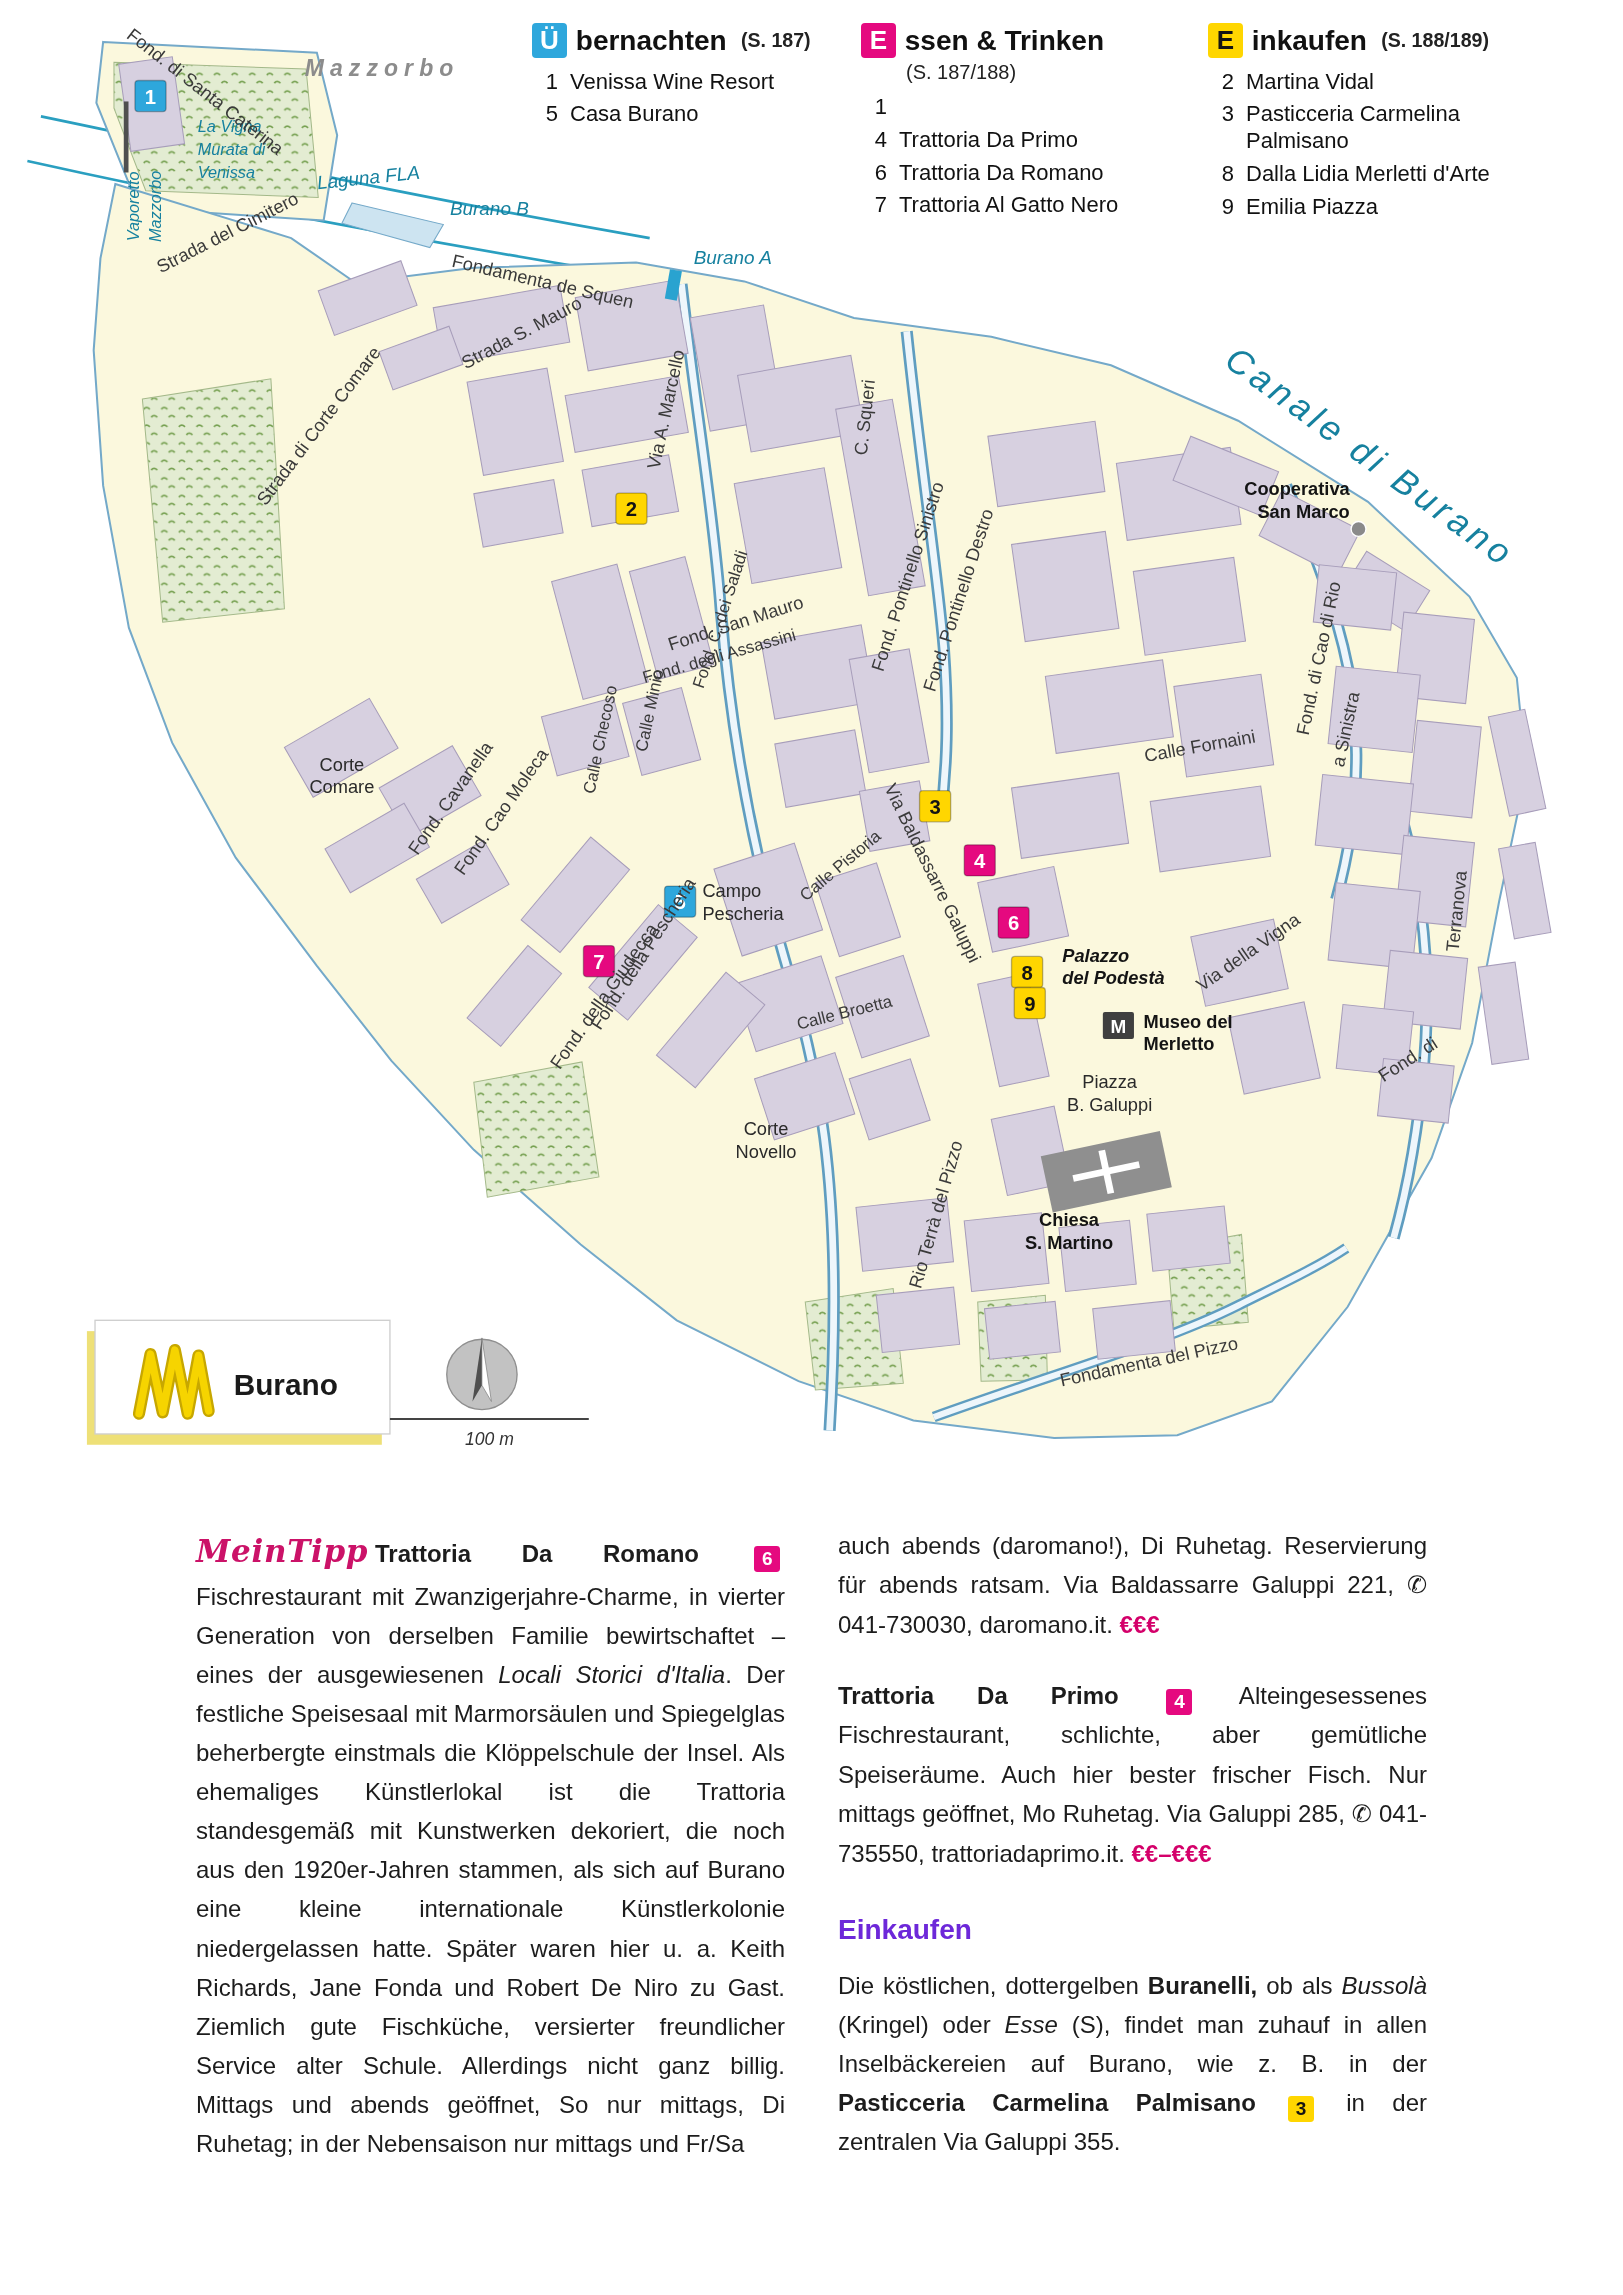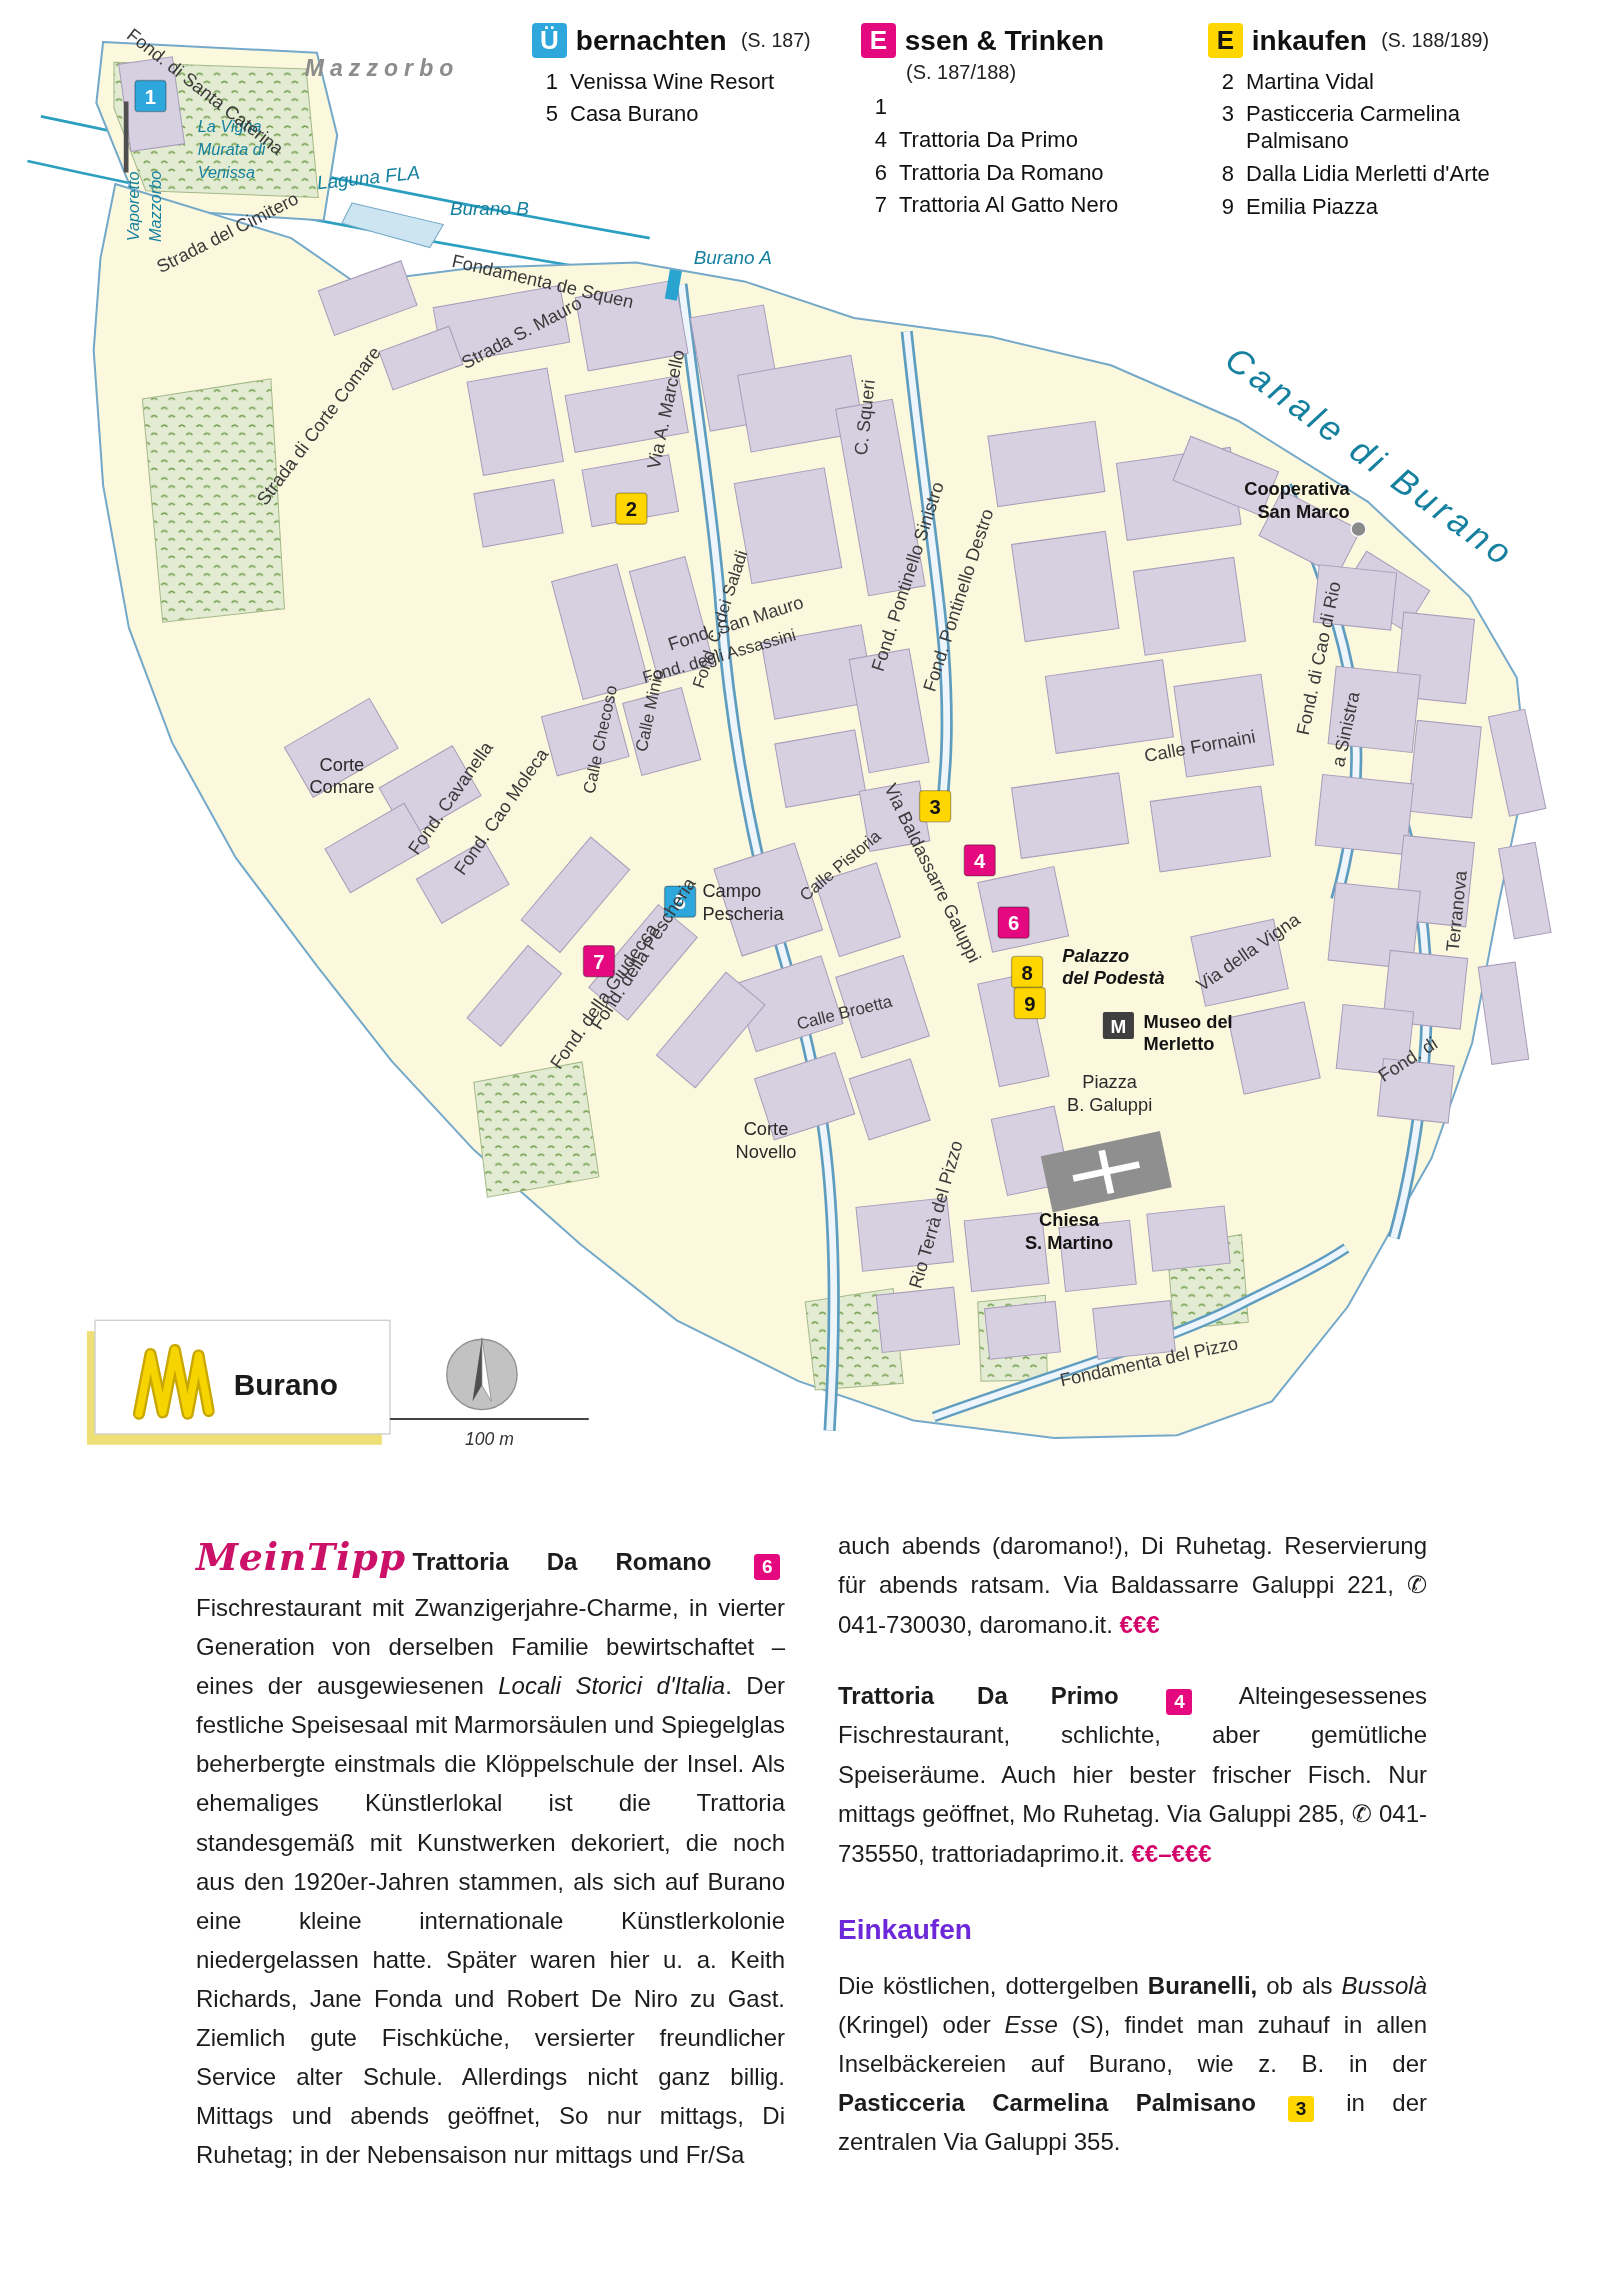--- a/index.html
+++ b/index.html
@@ -29,38 +29,38 @@
   .scalelbl{font-size:26px;font-style:italic;fill:#333;}
 
   
   .legend-col{position:absolute;top:23px;}
   .lg1{left:532px;width:304px;} .lg2{left:861px;width:318px;} .lg3{left:1208px;width:318px;}
   .lg-head{display:flex;align-items:center;gap:8.8px;font-size:28px;font-weight:bold;color:#111;}
   .badge{width:35px;height:35px;border-radius:4px;display:flex;align-items:center;justify-content:center;
          font-size:26px;font-weight:bold;flex:none;}
   .badge-blue{background:#2ea7dc;color:#fff;} .badge-mag{background:#e5097f;color:#fff;}
   .badge-yel{background:#ffd600;color:#141414;}
-  .pref{font-size:19.6px;font-weight:normal;color:#222;margin-left:5.4px;white-space:nowrap;}
+  .pref{font-size:19.6px;font-weight:bold;color:#222;margin-left:5.4px;white-space:nowrap;}
   .pref-line{font-size:20px;color:#222;margin:2.7px 0 1.4px 45px;}
   .lg-items{margin-top:9.5px;}
   .lg-row{display:flex;font-size:22px;line-height:1.24;margin-bottom:5.4px;color:#111;}
   .lg-num{width:26px;text-align:right;margin-right:12px;flex:none;}
   .lg-lab{flex:1;}
 
   
   .article{position:absolute;top:1526px;left:196px;width:1231px;display:flex;gap:53px;}
   .acol{width:589px;font-size:24px;line-height:1.63;text-align:justify;color:#1c1c1c;hyphens:auto;}
   .acol p{margin:0;}
   .acol p + p{margin-top:32px;}
   .seg.b{font-weight:bold;}
   .seg.i{font-style:italic;}
   .seg.price{color:#d4006a;font-weight:bold;}
   .seg.ph{font-family:"DejaVu Sans",sans-serif;}
   .seg.tip{font-family:"DejaVu Serif",serif;font-style:italic;font-weight:bold;color:#cb1268;
-           font-size:38px;letter-spacing:0.7px;padding-right:6.8px;}
+           font-size:31px;letter-spacing:0.7px;padding-right:6.8px;}
   .seg.mkm,.seg.mky{display:inline-block;width:26px;height:26px;line-height:26px;text-align:center;
            font-weight:bold;font-size:19px;border-radius:3.4px;vertical-align:-3.4px;margin:0 4.7px;}
   .seg.mkm{background:#e5097f;color:#fff;}
   .seg.mky{background:#ffd600;color:#141414;}
   .shop-head{color:#6d28d9;font-size:28px;font-weight:bold;margin:34px 0 13.5px 0;}
 </style>
 </head>
 <body>
 
 <div class="page">

